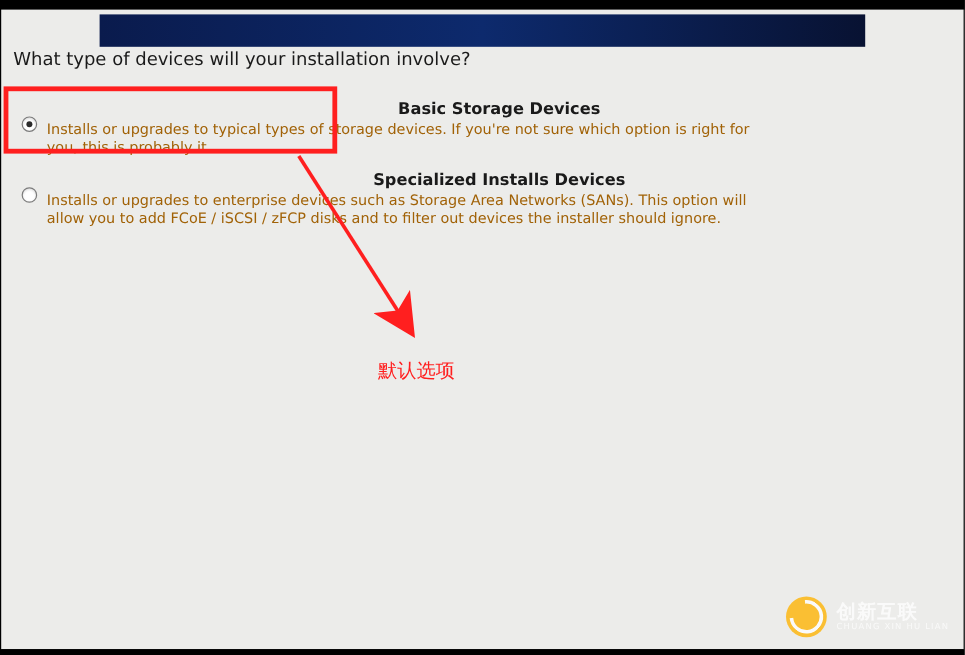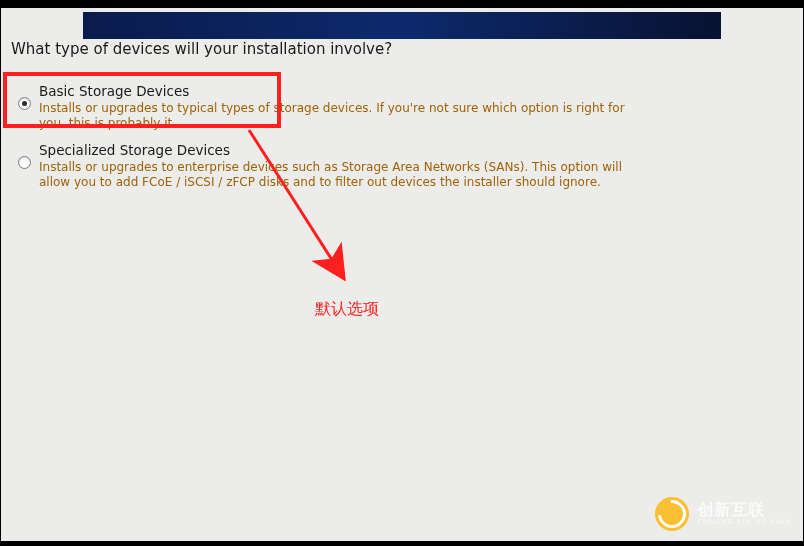--- a/index.html
+++ b/index.html
@@ -71,23 +71,24 @@
       background: #2b2b2b;
       display: block;
     }
     .opt-text {
       position: absolute;
       left: 21px;
       right: 0;
     }
     .opt-title {
       font-size: 13.5px;
-      font-weight: normal;
+      font-weight: bold;
       color: #1a1a1a;
       margin-bottom: 2px;
+      text-align: center;
     }
     .opt-desc {
       font-size: 12px;
       color: #a16207;
       line-height: 1.25;
       max-width: 600px;
     }
     .highlight-box {
       position: absolute;
       top: 64px;
@@ -178,21 +179,21 @@
     <div class="radio selected"></div>
     <div class="opt-text">
       <div class="opt-title">Basic Storage Devices</div>
       <div class="opt-desc">Installs or upgrades to typical types of storage devices.  If you're not sure which option is right for you, this is probably it.</div>
     </div>
   </div>
 
   <div class="option-container option2">
     <div class="radio"></div>
     <div class="opt-text">
-      <div class="opt-title">Specialized Storage Devices</div>
+      <div class="opt-title">Specialized Installs Devices</div>
       <div class="opt-desc">Installs or upgrades to enterprise devices such as Storage Area Networks (SANs). This option will allow you to add FCoE / iSCSI / zFCP disks and to filter out devices the installer should ignore.</div>
     </div>
   </div>
 
   <div class="highlight-box"></div>
 
   <svg class="arrow-svg" viewBox="0 0 140 170">
     <defs>
       <marker id="ah" markerWidth="12" markerHeight="12" refX="9" refY="6" orient="auto">
         <path d="M0,0 L12,6 L0,12 L3,6 Z" fill="#ff1f1f"></path>

